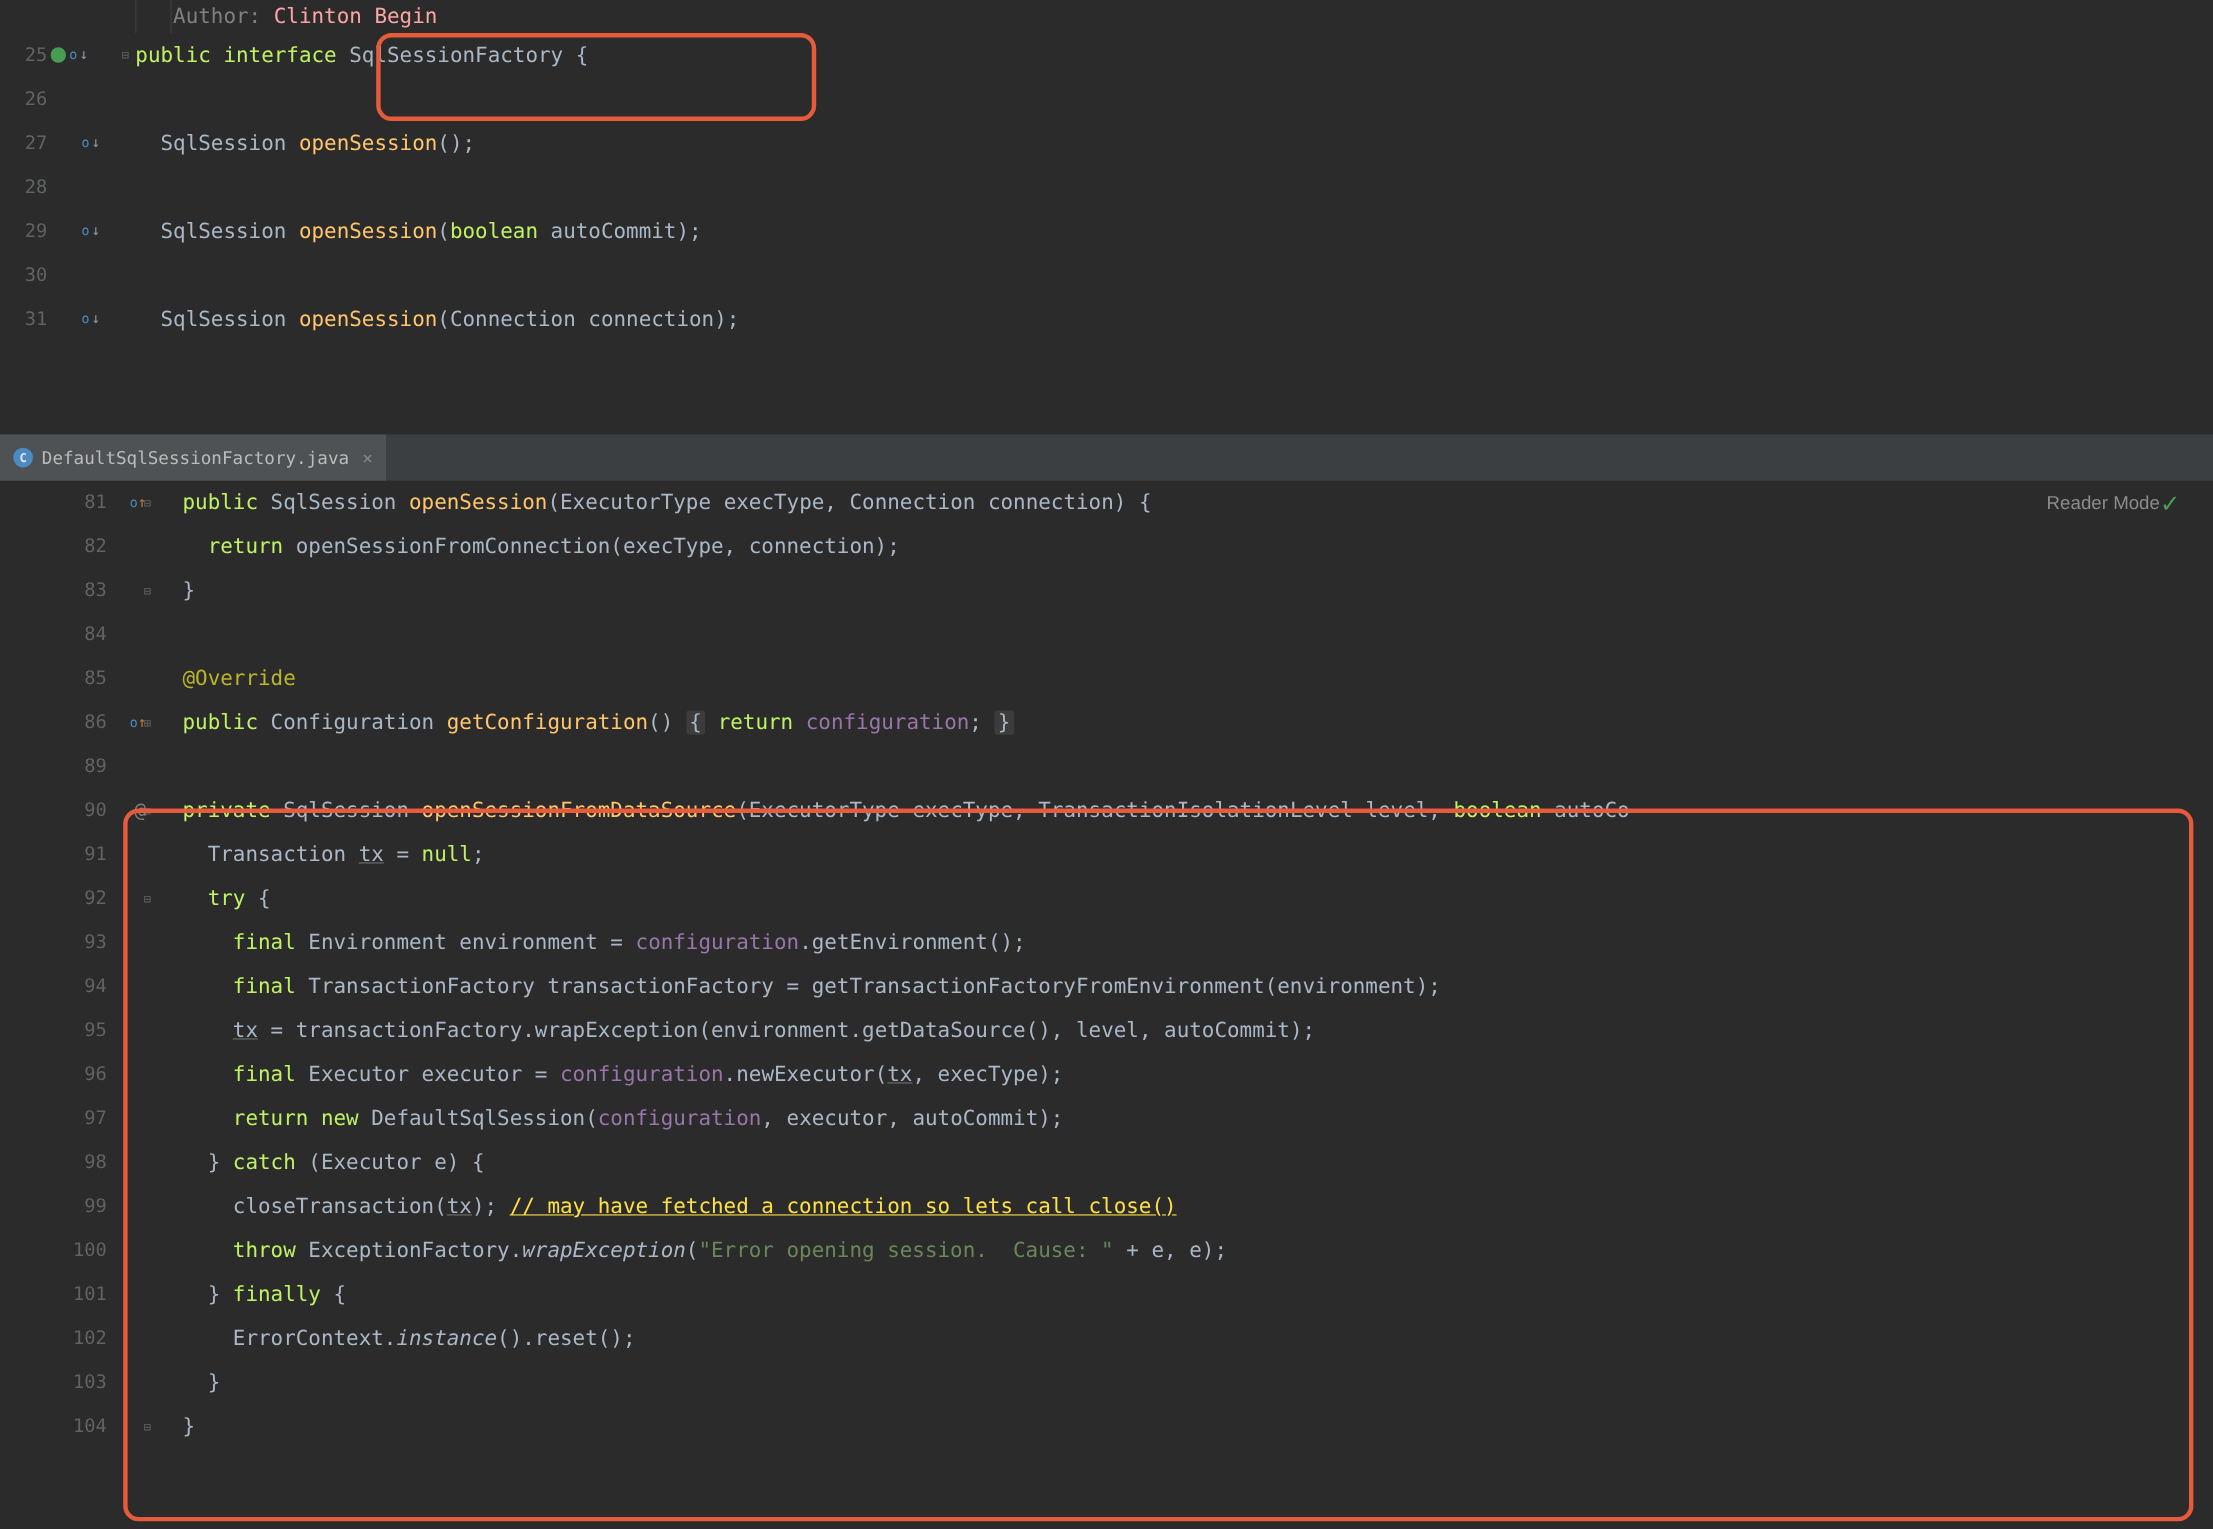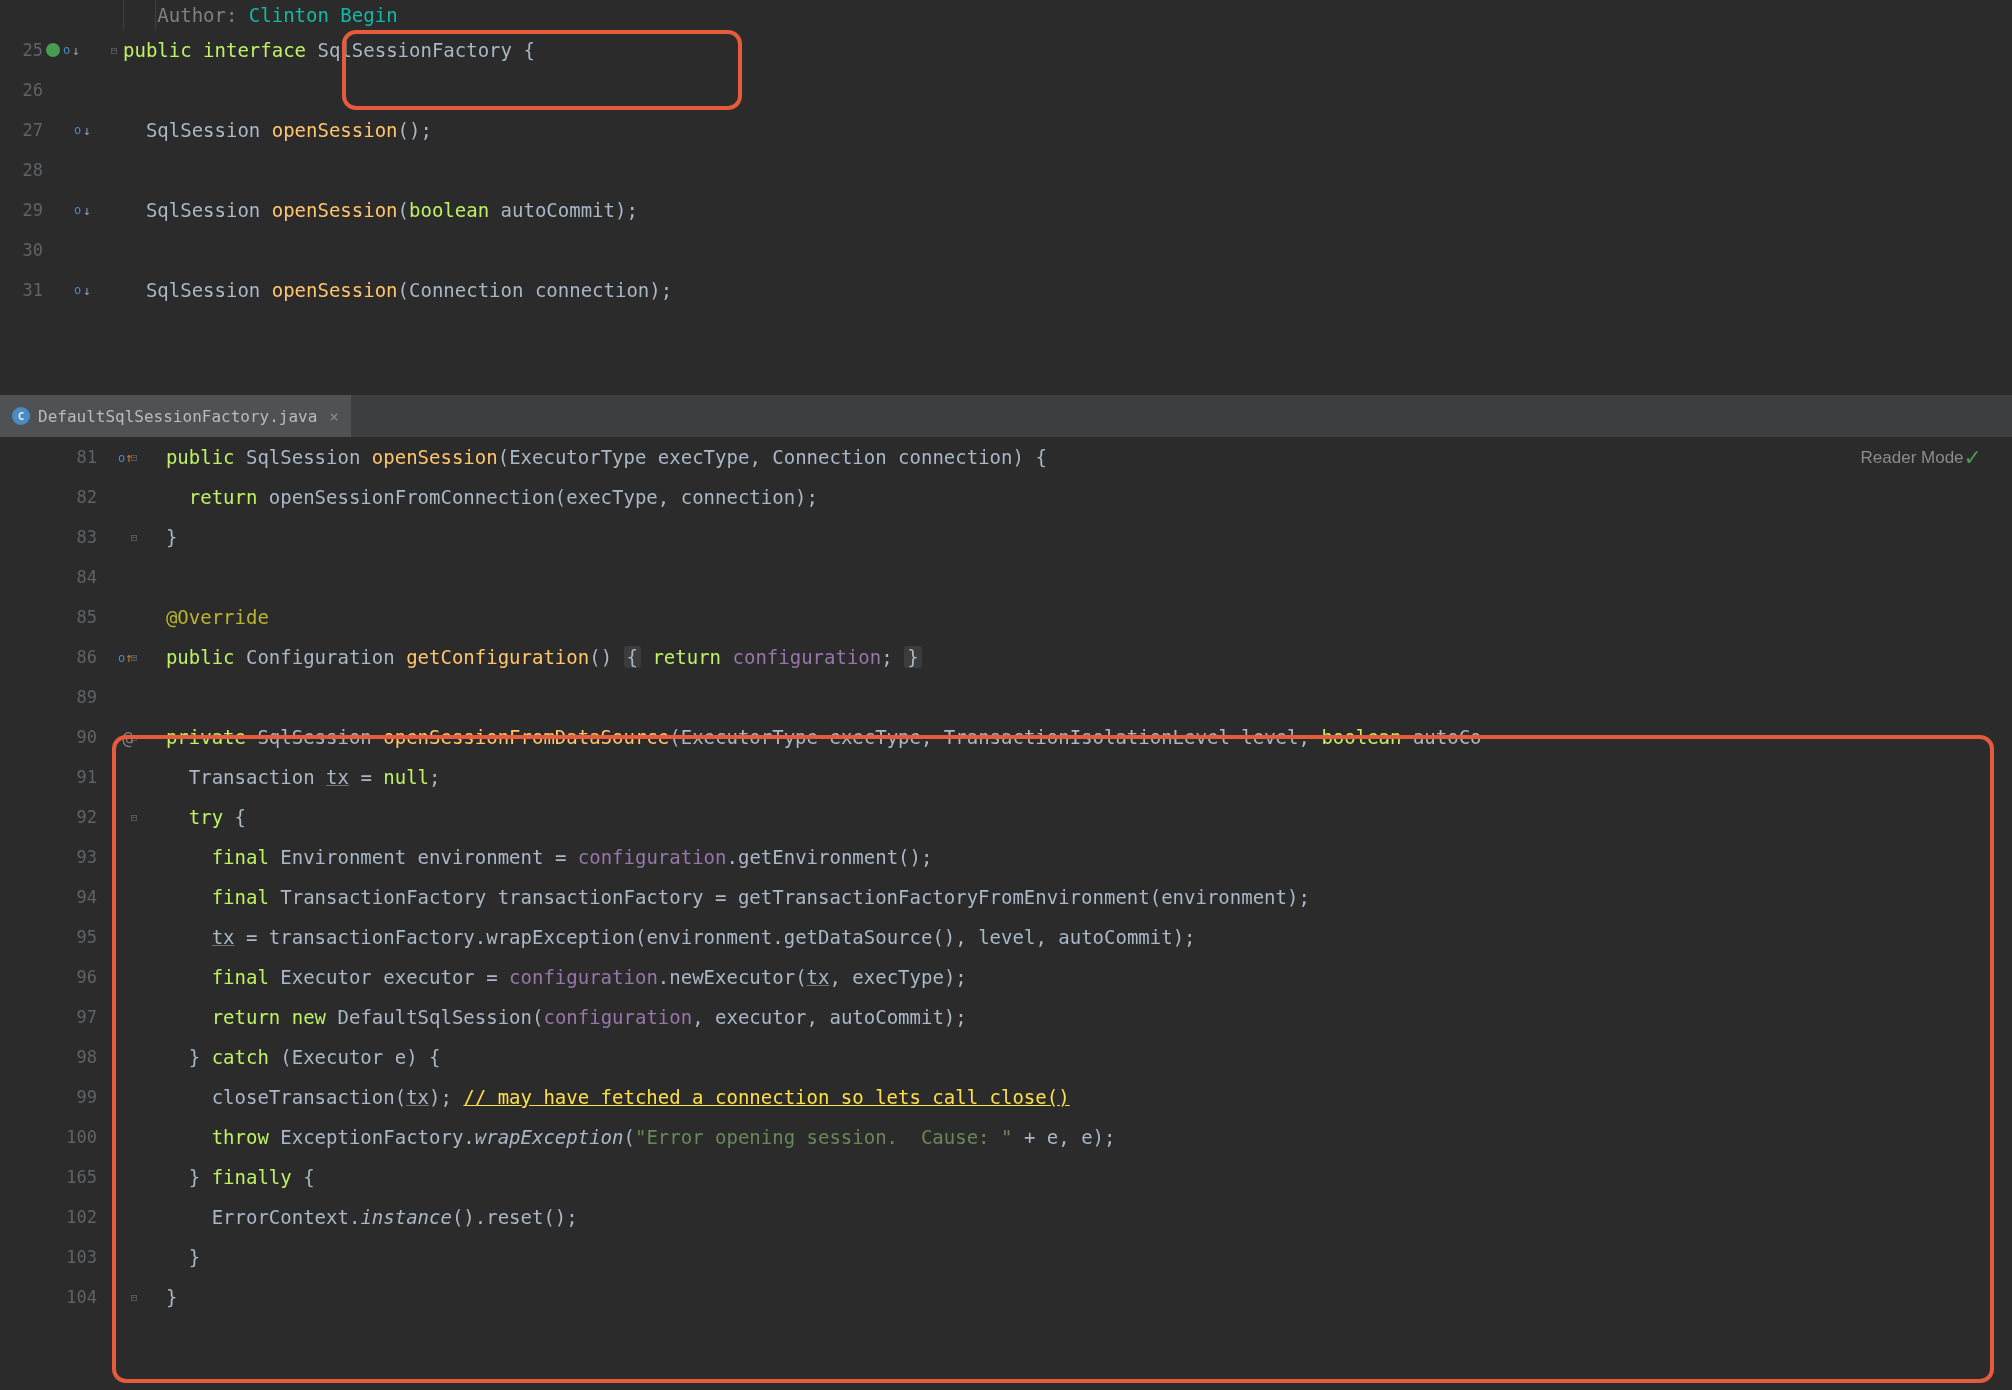--- a/index.html
+++ b/index.html
@@ -164,21 +164,21 @@
     gap: 0;
     color: #8c8c8c;
     font-size: 17px;
     font-family: -apple-system, sans-serif;
   }
   .reader-check {
     color: #499c54;
     font-size: 22px;
   }
 
-  .green-text { color: #14b8a6; }
+  .green-text { color: #fca5a5; }
   .author-label { color: #808080; }
 </style>
 </head>
 <body>
 
 <div class="editor-pane top">
   <div class="vline" style="top:0;height:30px;left:123px"></div>
   <div class="vline2"></div>
 
   <div class="code-row" style="height:30px">
@@ -372,21 +372,21 @@
       <div class="code-content">      <span>closeTransaction</span>(<span class="underline">tx</span>); <span class="comment">// may have fetched a connection so lets call close()</span></div>
     </div>
 
     <div class="code-row">
       <div class="gutter"><span>100</span></div>
       <div class="fold-column" style="margin-left:20px"></div>
       <div class="code-content">      <span class="kw">throw</span> <span>ExceptionFactory</span>.<span class="italic">wrapException</span>(<span class="str">"Error opening session.  Cause: "</span> + <span>e</span>, <span>e</span>);</div>
     </div>
 
     <div class="code-row">
-      <div class="gutter"><span>165</span></div>
+      <div class="gutter"><span>101</span></div>
       <div class="fold-column" style="margin-left:20px"></div>
       <div class="code-content">    } <span class="kw">finally</span> {</div>
     </div>
 
     <div class="code-row">
       <div class="gutter"><span>102</span></div>
       <div class="fold-column" style="margin-left:20px"></div>
       <div class="code-content">      <span>ErrorContext</span>.<span class="italic">instance</span>().<span>reset</span>();</div>
     </div>
 

